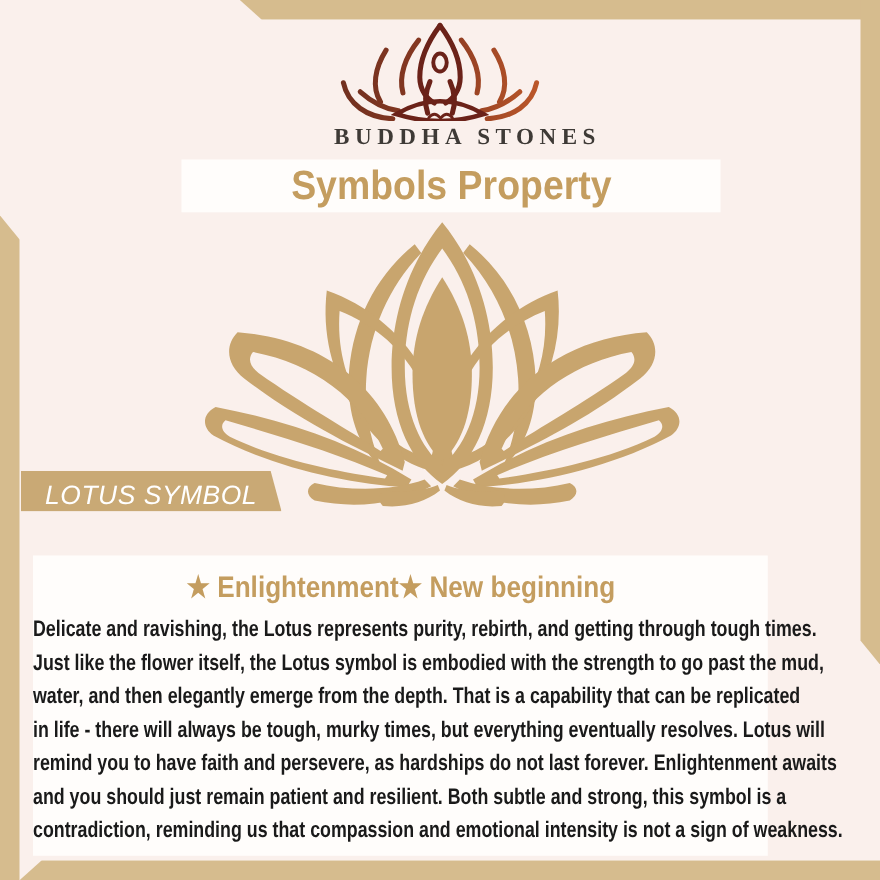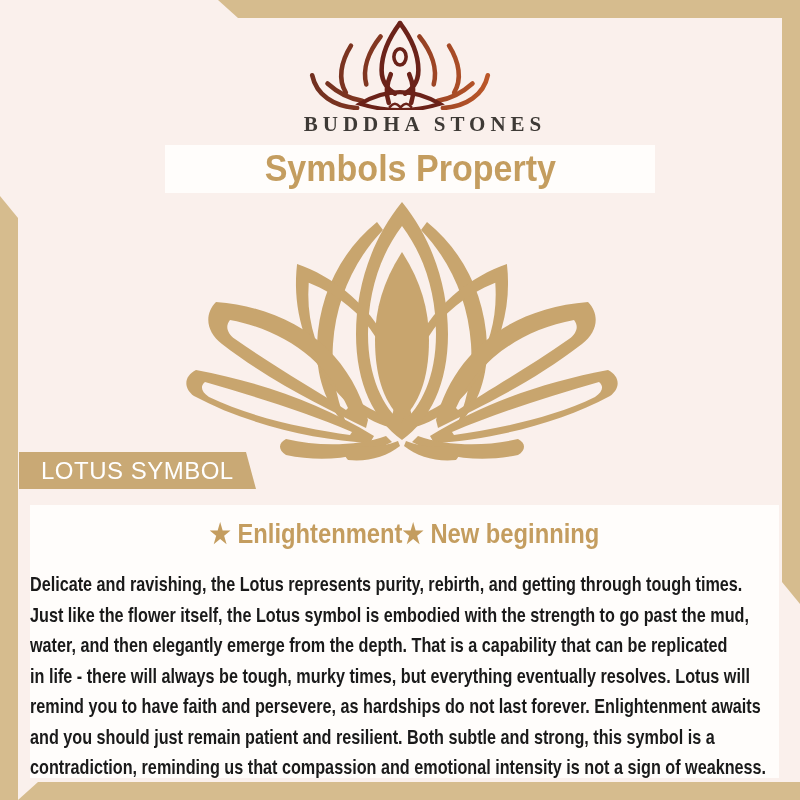--- a/index.html
+++ b/index.html
@@ -32,42 +32,42 @@
   }
   .title-bar .t{
     display:inline-block;transform:scaleX(.92);transform-origin:center;
     font-size:37px;font-weight:700;color:var(--gold_text,#C49D5F);white-space:nowrap;
   }
   
   .lotus{position:absolute;left:180px;top:196px;width:445px;height:268px;}
   .lotus path{fill:var(--lotus_tan,#C8A56E);}
   
   .banner{
-    position:absolute;left:19px;top:452px;width:237px;height:37px;
+    position:absolute;left:19px;top:428px;width:237px;height:37px;
     background:var(--banner_tan,#C9A975);
     clip-path:polygon(0 0,calc(100% - 10px) 0,100% 100%,0 100%);
-    display:flex;align-items:center;
+    display:flex;align-items:flex-end;font-style:italic;
   }
   .banner .b{
     padding-left:22px;color:#FFFFFF;font-size:24px;font-weight:400;
     letter-spacing:.5px;white-space:nowrap;
   }
   
   .panel{
-    position:absolute;left:30px;top:505px;width:749px;height:273px;
+    position:absolute;left:30px;top:505px;width:668px;height:273px;
     background:var(--panel_white,#FFFDFB);
   }
   .panel-heading{
     margin-top:10px;height:38px;text-align:center;line-height:38px;
   }
   .panel-heading .h{
     display:inline-block;transform:scaleX(.88);transform-origin:center;
     font-size:27px;font-weight:700;color:var(--gold_text,#C49D5F);white-space:nowrap;
   }
-  .body-lines{margin-top:16px;}
+  .body-lines{margin-top:4px;}
   .body-line{
     height:30.5px;line-height:30.5px;white-space:nowrap;
     font-size:20.5px;font-weight:700;color:var(--body_text,#1A1A1A);
     transform:scaleX(.79);transform-origin:0 50%;
   }
 </style>
 </head>
 <body>
 
 <div class="canvas">

